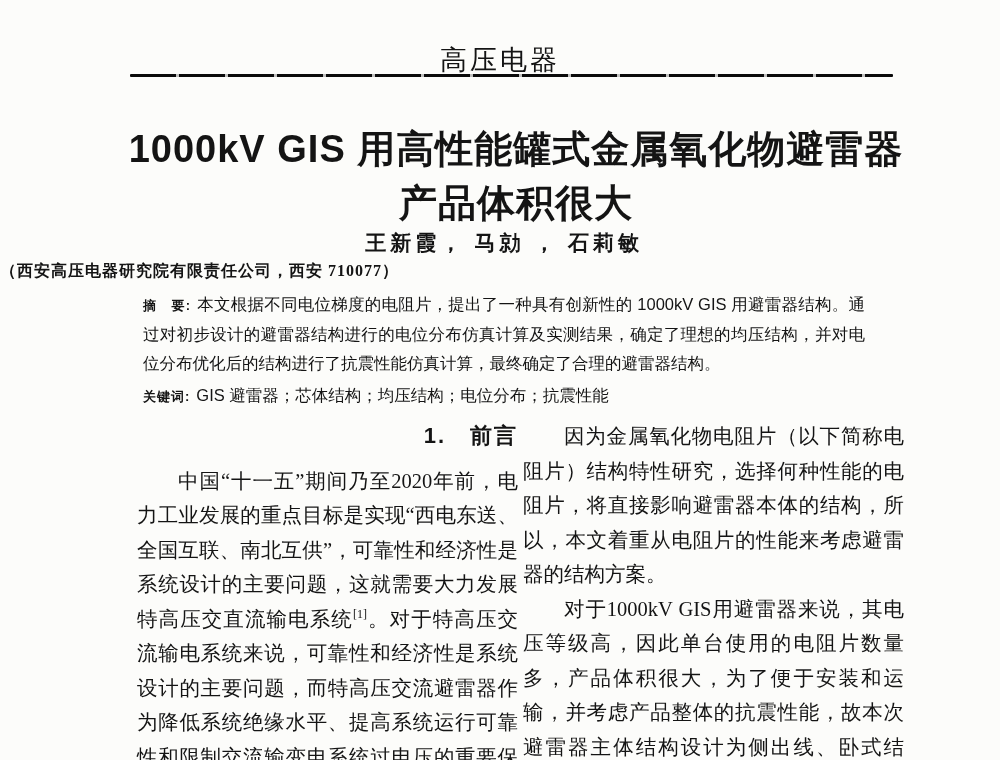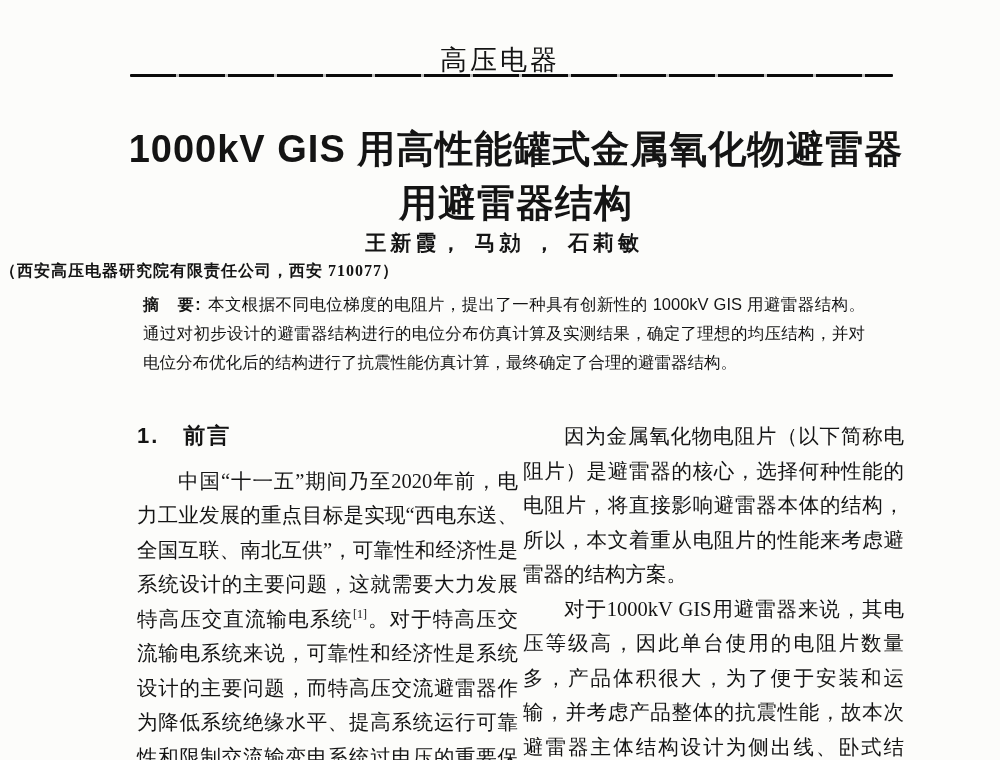--- a/index.html
+++ b/index.html
@@ -53,21 +53,21 @@
   }
   .abstract-block{
     position:absolute;top:290px;left:143px;width:722px;
     font-size:16.5px;line-height:29px;
     text-align:justify;
     font-family:"Liberation Sans", sans-serif;
   }
   .abstract-block .label,
   .keywords-block .label{
     font-weight:bold;
-    font-size:16px;
+    font-size:13px;
     letter-spacing:1px;
     margin-right:6px;
   }
   .keywords-block{
     position:absolute;top:381px;left:143px;width:722px;
     font-size:16.5px;line-height:29px;
     font-family:"Liberation Sans", sans-serif;
   }
   .column{
     position:absolute;top:419px;
@@ -76,21 +76,21 @@
     text-align:justify;
     font-family:"Liberation Serif", serif;
   }
   .column.left{left:137px;}
   .column.right{left:523px;}
   .section-heading{
     margin:0 0 10px 0;
     font-size:22px;font-weight:bold;
     font-family:"Liberation Sans", sans-serif;
     letter-spacing:2px;
-    text-align:left;
+    text-align:right;
   }
   .column p{
     margin:0;
     text-indent:2em;
   }
   sup.ref{
     font-size:12px;
     line-height:0;
     vertical-align:super;
   }
@@ -99,36 +99,39 @@
 <body>
 
 <div class="page">
 
   <div class="journal-header">高压电器</div>
 
   <div class="header-rule"></div>
 
   <h1 class="article-title">
     <span>1000kV GIS 用高性能罐式金属氧化物避雷器</span><br>
-    <span>用避雷器结构</span>
+    <span>产品体积很大</span>
   </h1>
 
   <div class="authors-line">王新霞， 马勍 ， 石莉敏</div>
 
   <div class="affiliation-line">（西安高压电器研究院有限责任公司，西安 710077）</div>
 
   <div class="abstract-block">
     <span class="label">摘　要:</span><span>本文根据不同电位梯度的电阻片，提出了一种具有创新性的 1000kV GIS 用避雷器结构。通过对初步设计的避雷器结构进行的电位分布仿真计算及实测结果，确定了理想的均压结构，并对电位分布优化后的结构进行了抗震性能仿真计算，最终确定了合理的避雷器结构。</span>
   </div>
 
+  <div class="keywords-block">
+    <span class="label">关键词:</span><span>GIS 避雷器；芯体结构；均压结构；电位分布；抗震性能</span>
+  </div>
 
   <div class="column left">
     <h2 class="section-heading">1.　前言</h2>
     <p><span>中国“十一五”期间乃至2020年前，电力工业发展的重点目标是实现“西电东送、全国互联、南北互供”，可靠性和经济性是系统设计的主要问题，这就需要大力发展特高压交直流输电系统</span><sup class="ref">[1]</sup><span>。对于特高压交流输电系统来说，可靠性和经济性是系统设计的主要问题，而特高压交流避雷器作为降低系统绝缘水平、提高系统运行可靠性和限制交流输变电系统过电压的重要保护设备，对建立技术先进、运行可靠、经济的特高压交流电力系统具有深远而重大的意义</span></p>
   </div>
 
   <div class="column right">
-    <p>因为金属氧化物电阻片（以下简称电阻片）是避雷器的核心，选择何种性能的电阻片，将直接影响避雷器本体的结构，所以，本文着重从电阻片的性能来考虑避雷器的结构方案。</p>
+    <p>因为金属氧化物电阻片（以下简称电阻片）结构特性研究，选择何种性能的电阻片，将直接影响避雷器本体的结构，所以，本文着重从电阻片的性能来考虑避雷器的结构方案。</p>
     <p>对于1000kV GIS用避雷器来说，其电压等级高，因此单台使用的电阻片数量多，产品体积很大，为了便于安装和运输，并考虑产品整体的抗震性能，故本次避雷器主体结构设计为侧出线、卧式结构。</p>
 
   </div>
 
 </div>
 
 </body></html>

